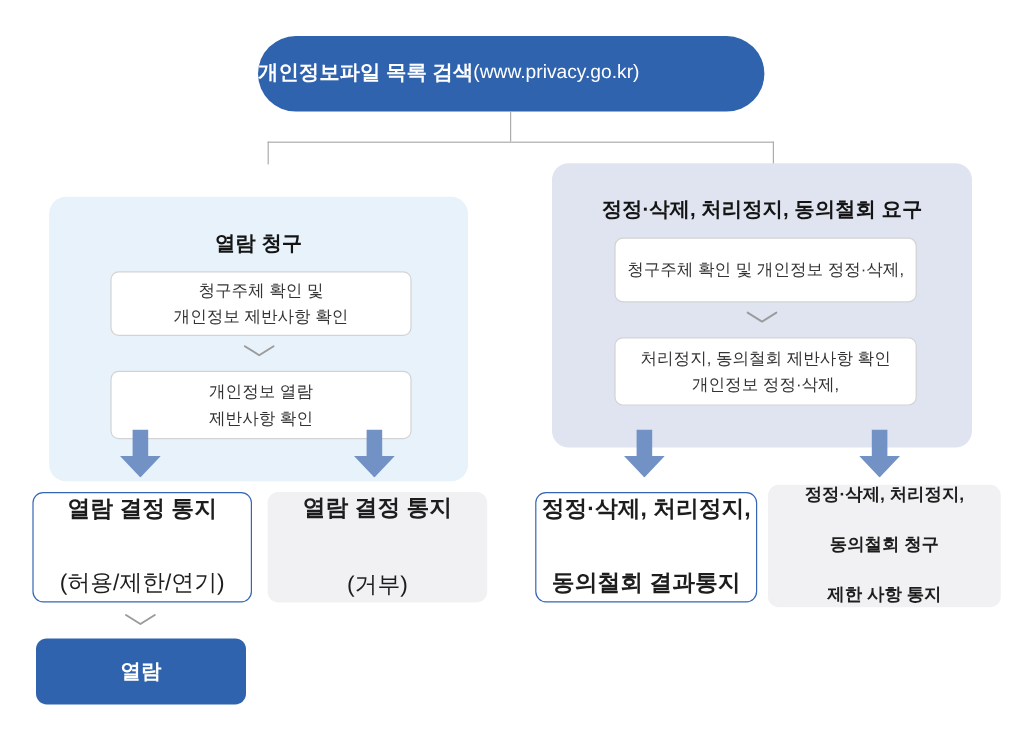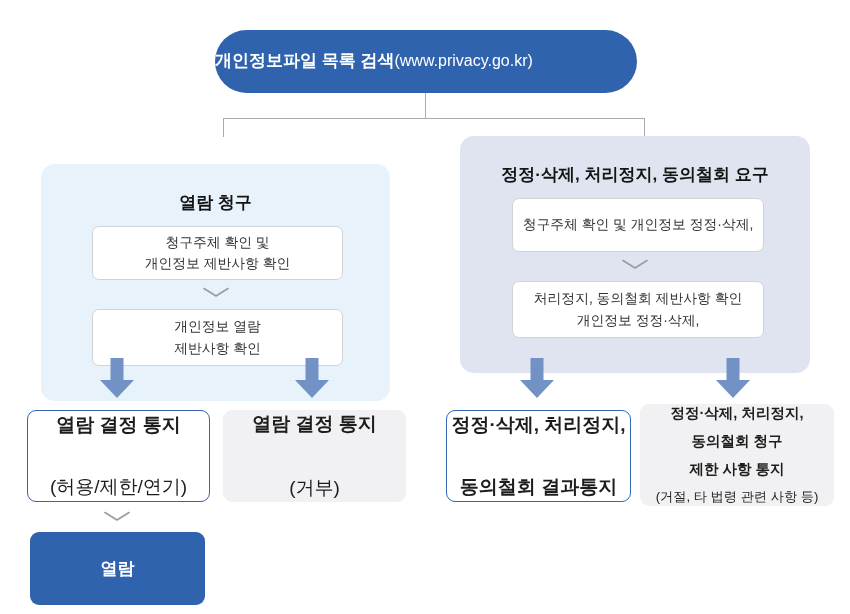--- a/index.html
+++ b/index.html
@@ -43,21 +43,21 @@
   }
   .outcome.blue { background:#fff; border:1.5px solid #3566B4; }
   .outcome.gray { background:#F1F1F3; }
   .outcome .b { font-weight:700; font-size:19px; }
   .outcome .r { font-weight:400; font-size:19px; }
   .outcome.tall { top:404px; height:102px; line-height:1.33; }
   .outcome.tall .b { font-size:14.5px; }
   .outcome.tall .r { font-size:13.2px; }
 
   .final {
-    position:absolute; left:30px; top:532px; width:175px; height:73px;
+    position:absolute; left:30px; top:532px; width:175px; height:55px;
     background:#2F63AD; color:#fff; border-radius:9px;
     display:flex; align-items:center; justify-content:center;
     font-size:17px; font-weight:700;
   }
 </style>
 </head>
 <body>
 
 <div class="canvas">
 
@@ -122,21 +122,20 @@
     <span class="r">(거부)</span>
   </div>
   <div class="outcome blue" style="left:446px; width:185px;">
     <span class="b">정정·삭제, 처리정지,</span>
     <span class="b">동의철회 결과통지</span>
   </div>
   <div class="outcome gray tall" style="left:640px; width:194px;">
     <span class="b">정정·삭제, 처리정지,</span>
     <span class="b">동의철회 청구</span>
     <span class="b">제한 사항 통지</span>
-    <span class="r">(거절, 타 법령 관련 사항 등)</span>
   </div>
 
   <svg style="position:absolute; left:104px; top:511px;" width="26" height="11" viewBox="0 0 26 11">
     <polyline points="1,1.5 13,9 25,1.5" fill="none" stroke="#9B9B9B" stroke-width="1.6" stroke-linecap="round" stroke-linejoin="round"></polyline>
   </svg>
 
   <div class="final">
     <span>열람</span>
   </div>
 

